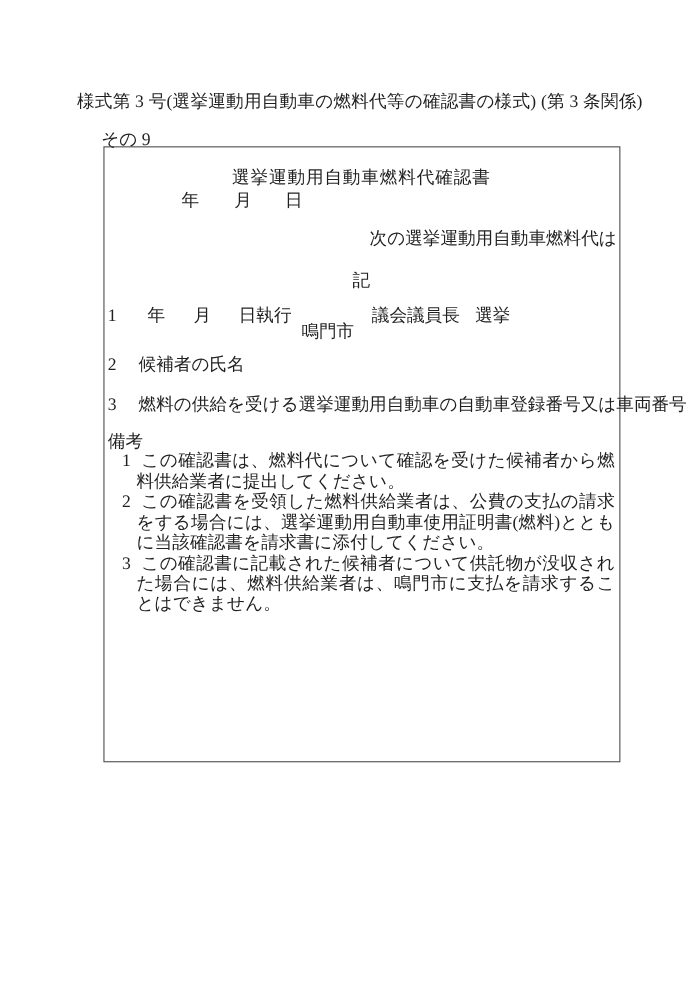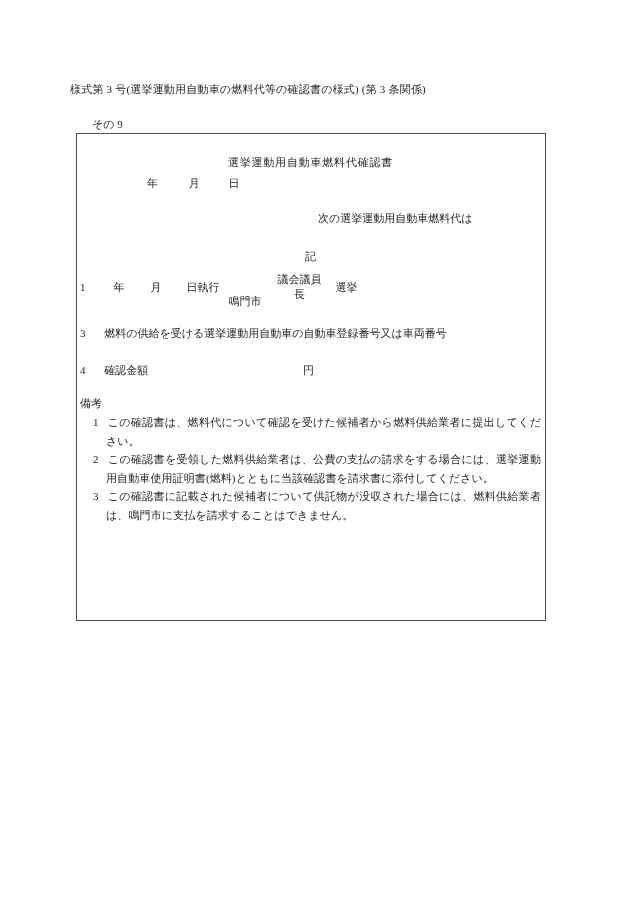--- a/index.html
+++ b/index.html
@@ -6,42 +6,42 @@
     margin: 0;
     padding: 0;
     background: #ffffff;
   }
   .page {
     position: relative;
     width: 630px;
     height: 903px;
     background: #ffffff;
     font-family: "Liberation Serif", "DejaVu Serif", serif;
-    font-size: 11px;
+    font-size: 16px;
     color: #1f1f1f;
     overflow: hidden;
   }
   .header-line {
     position: absolute;
     left: 70px;
     top: 82px;
     letter-spacing: 0.2px;
     white-space: nowrap;
   }
   .sub-label {
     position: absolute;
     left: 92px;
     top: 117px;
   }
   .form-box {
     position: absolute;
-    left: 76px;
+    left: 94px;
     top: 133px;
     width: 470px;
-    height: 488px;
+    height: 560px;
     border: 1px solid #4d4d4d;
     box-sizing: border-box;
     padding: 16px 4px 20px 3px;
   }
   .form-title {
     text-align: center;
     margin-top: 2px;
     letter-spacing: 0.8px;
     line-height: 20px;
   }
@@ -80,21 +80,21 @@
     height: 38px;
   }
   .item1 .seg-year  { margin-left: 28px; }
   .item1 .seg-month { margin-left: 26px; }
   .item1 .seg-exec  { margin-left: 25px; }
   .item1 .seg-city  { margin-left: 9px; margin-top: 28px; }
   .item1 .stack     { margin-left: 16px; }
   .item1 .seg-suffix{ margin-left: 14px; }
   .stack {
     display: inline-flex;
-    flex-direction: column;
+    flex-direction: row;
     align-items: center;
     line-height: 15px;
   }
   .item2 { margin-top: 16px; }
   .item3 { margin-top: 18px; }
   .item4 { margin-top: 18px; }
   .item-row .item-label { margin-left: 16px; }
   .item4 .unit { margin-left: 152px; }
   .remarks-heading {
     margin-top: 14px;
@@ -146,31 +146,30 @@
       <span class="seg-month">月</span>
       <span class="seg-exec">日執行</span>
       <span class="seg-city">鳴門市</span>
       <span class="stack">
         <span>議会議員</span>
         <span>長</span>
       </span>
       <span class="seg-suffix">選挙</span>
     </div>
 
+    <div class="item-row item2">
+      <span>2</span>
+      <span class="item-label">候補者の氏名</span>
+    </div>
 
     <div class="item-row item3">
       <span>3</span>
       <span class="item-label">燃料の供給を受ける選挙運動用自動車の自動車登録番号又は車両番号</span>
     </div>
 
-    <div class="item-row item4">
-      <span>4</span>
-      <span class="item-label">確認金額</span>
-      <span class="unit">円</span>
-    </div>
 
     <div class="remarks-heading">備考</div>
 
     <div class="note">
       <span class="note-number">1</span><span>この確認書は、燃料代について確認を受けた候補者から燃料供給業者に提出してください。</span>
     </div>
 
     <div class="note">
       <span class="note-number">2</span><span>この確認書を受領した燃料供給業者は、公費の支払の請求をする場合には、選挙運動用自動車使用証明書(燃料)とともに当該確認書を請求書に添付してください。</span>
     </div>

